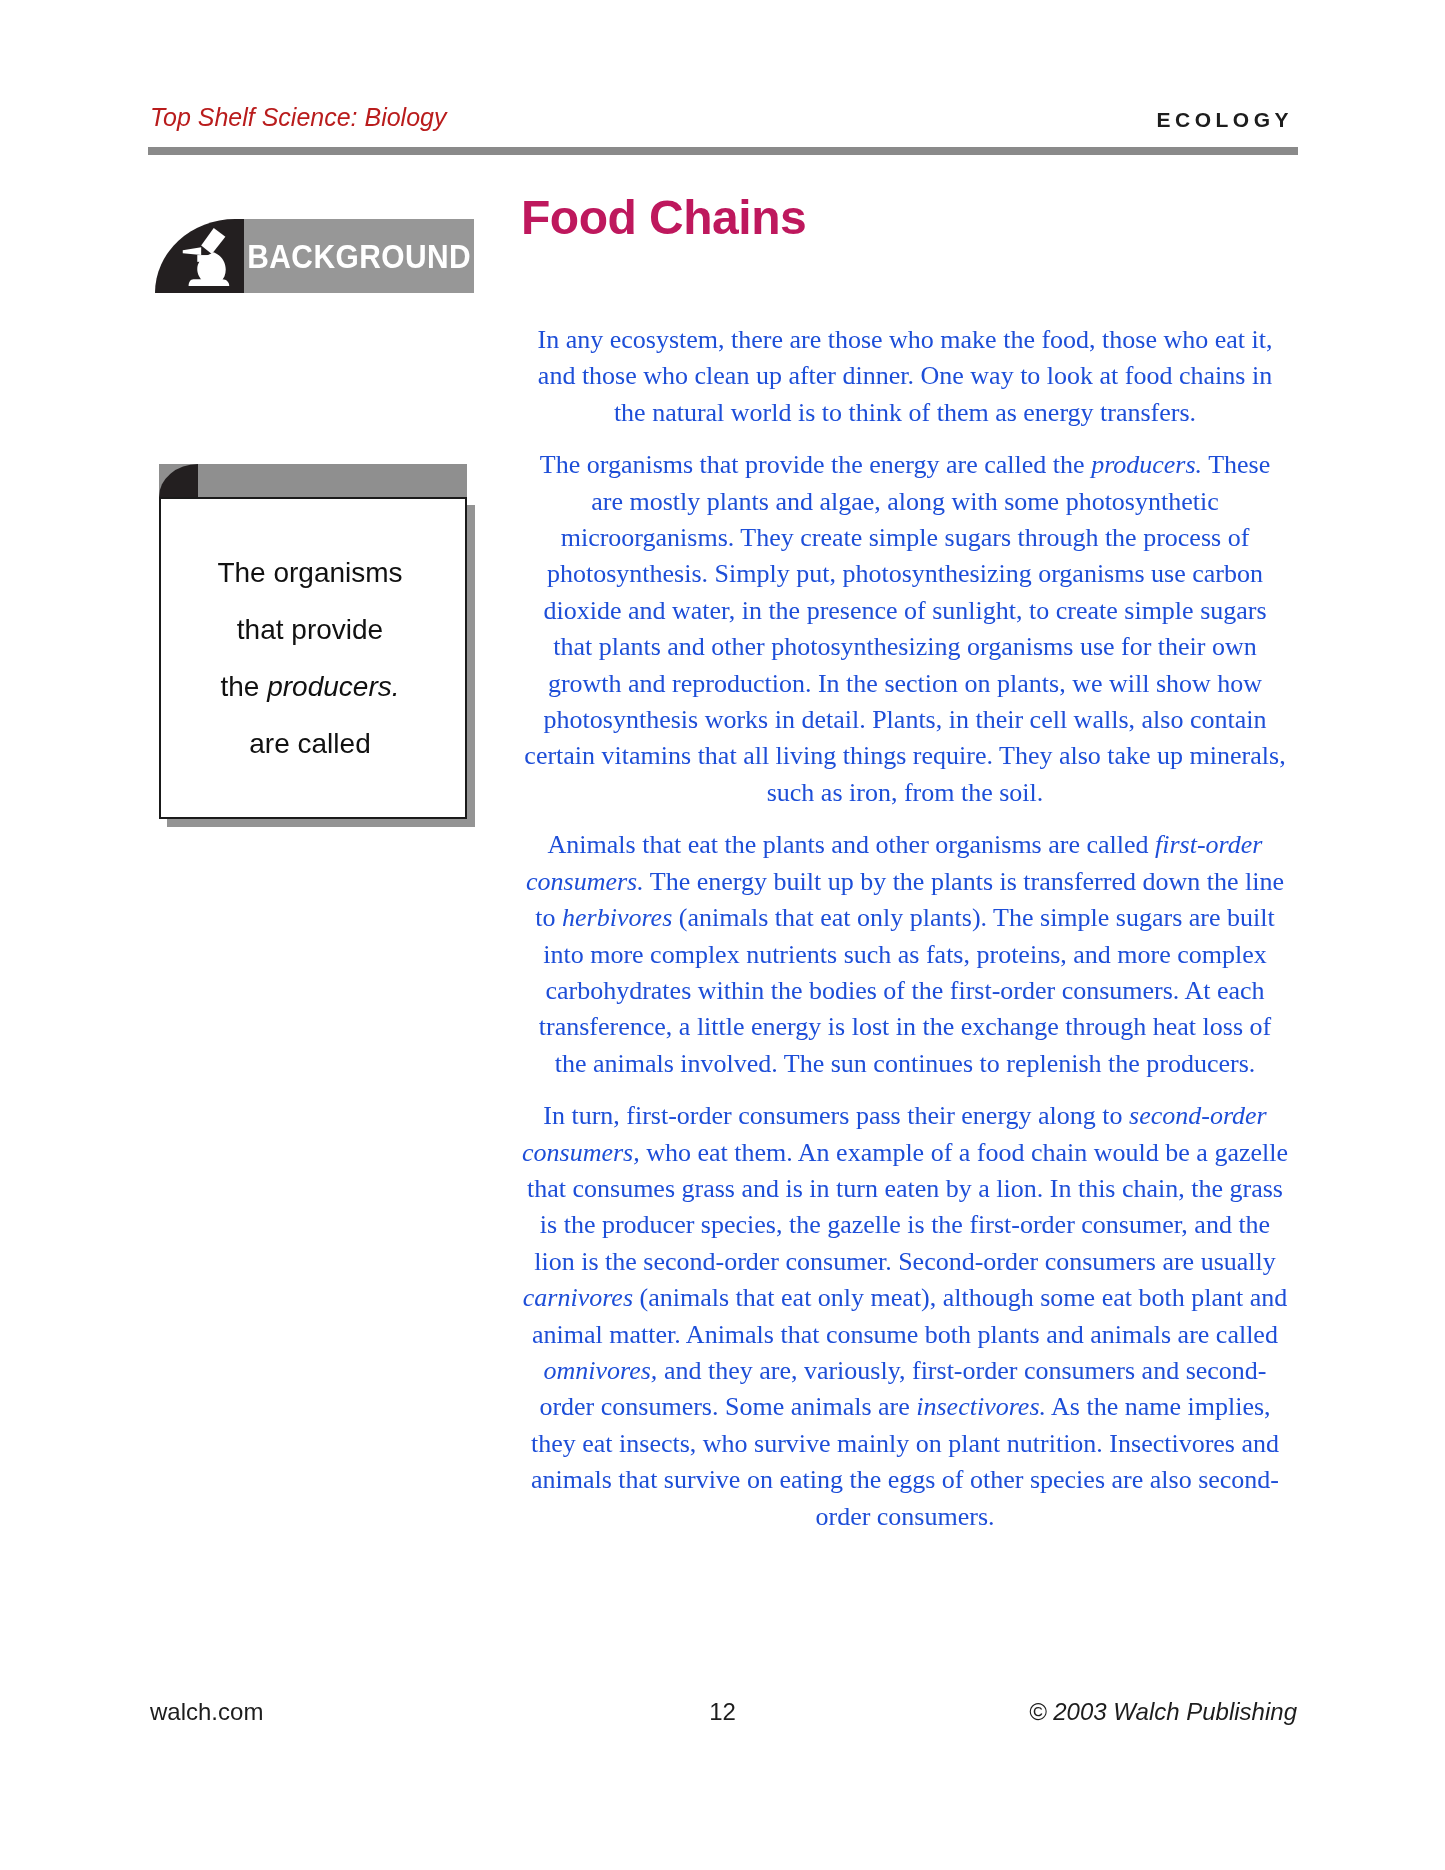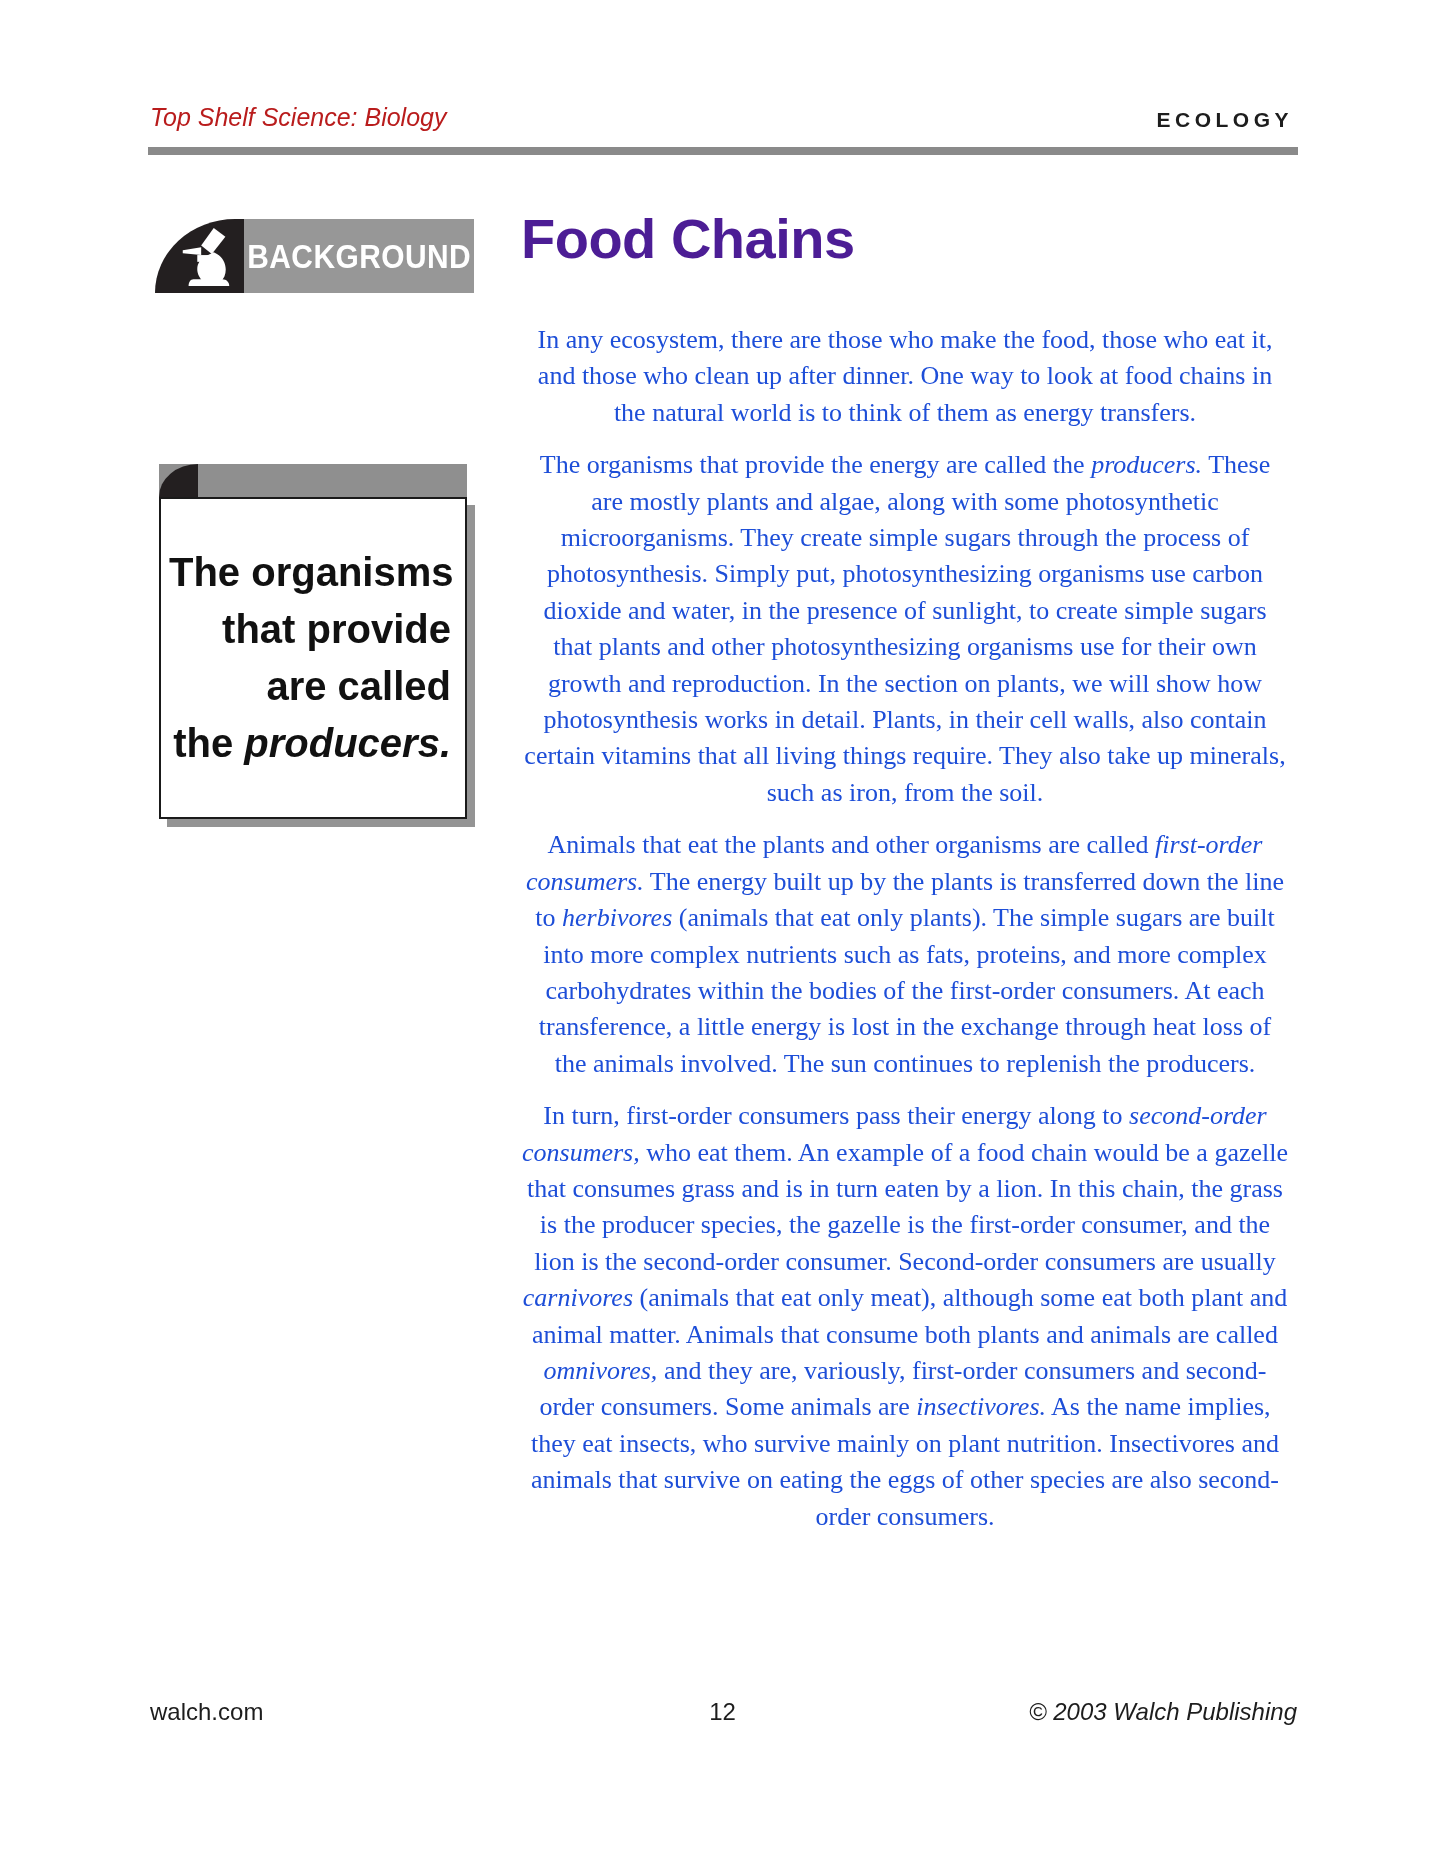--- a/index.html
+++ b/index.html
@@ -36,21 +36,21 @@
   }
   .badge-label {
     font-family:"Liberation Sans", sans-serif; font-weight:bold;
     font-size:34px; color:#ffffff; transform:scaleX(0.88); letter-spacing:0.5px;
     white-space:nowrap;
   }
   
   .page-title {
     position:absolute; left:521px; top:190px;
     font-family:"Liberation Sans", sans-serif; font-weight:bold;
-    font-size:56px; letter-spacing:-0.5px; color:#4c1d95;margin-top:16px;
+    font-size:48px; letter-spacing:-0.5px; color:#be185d;
   }
   
   .body-col {
     position:absolute; left:521px; top:322px; width:768px;
     font-size:26px; line-height:36.4px; color:#1d4ed8;
     text-align:center;
   }
   .body-col p + p { margin-top:16px; }
   .it { font-style:italic; }
   
@@ -60,22 +60,22 @@
     position:absolute; left:0; top:0; width:39px; height:33px;
     background:#231f20; border-top-left-radius:100% 100%;
   }
   .pq-body {
     height:322px; background:#ffffff; border:2px solid #1a1a1a;
     box-shadow:8px 8px 0 #949494;
     display:flex; flex-direction:column; justify-content:center;
     padding:4px 14px 4px 8px;
   }
   .pq-body div {
-    text-align:right; font-family:"Liberation Sans", sans-serif;
-    font-weight:bold; font-size:40px; line-height:57px; color:#111111;
+    text-align:center; font-family:"Liberation Sans", sans-serif;
+    font-weight:normal; font-size:28px; line-height:57px; color:#111111;
     white-space:nowrap;
   }
   
   .ft-left {
     position:absolute; left:150px; top:1698px;
     font-family:"Liberation Sans", sans-serif; font-size:24px; color:#1d1d1d;
   }
   .ft-center {
     position:absolute; left:0; top:1698px; width:1445px; text-align:center;
     font-family:"Liberation Sans", sans-serif; font-size:24px; color:#1d1d1d;
@@ -118,22 +118,22 @@
       <p><span>In turn, first-order consumers pass their energy along to </span><span class="it">second-order consumers,</span><span> who eat them. An example of a food chain would be a gazelle that consumes grass and is in turn eaten by a lion. In this chain, the grass is the producer species, the gazelle is the first-order consumer, and the lion is the second-order consumer. Second-order consumers are usually </span><span class="it">carnivores</span><span> (animals that eat only meat), although some eat both plant and animal matter. Animals that consume both plants and animals are called </span><span class="it">omnivores,</span><span> and they are, variously, first-order consumers and second-order consumers. Some animals are </span><span class="it">insectivores.</span><span> As the name implies, they eat insects, who survive mainly on plant nutrition. Insectivores and animals that survive on eating the eggs of other species are also second-order consumers.</span></p>
     </div>
 
   <div class="pq">
     <div class="pq-bar">
       <div class="pq-corner"></div>
     </div>
     <div class="pq-body" id="quote-lines">
         <div><span>The organisms</span></div>
         <div><span>that provide</span></div>
+        <div><span>the </span><span class="it">producers.</span></div>
         <div><span>are called</span></div>
-        <div><span>the </span><span class="it">producers.</span></div>
       </div>
   </div>
 
   <div class="ft-left">walch.com</div>
   <div class="ft-center">12</div>
   <div class="ft-right">© 2003 Walch Publishing</div>
 
 </div>
 
 </body></html>

